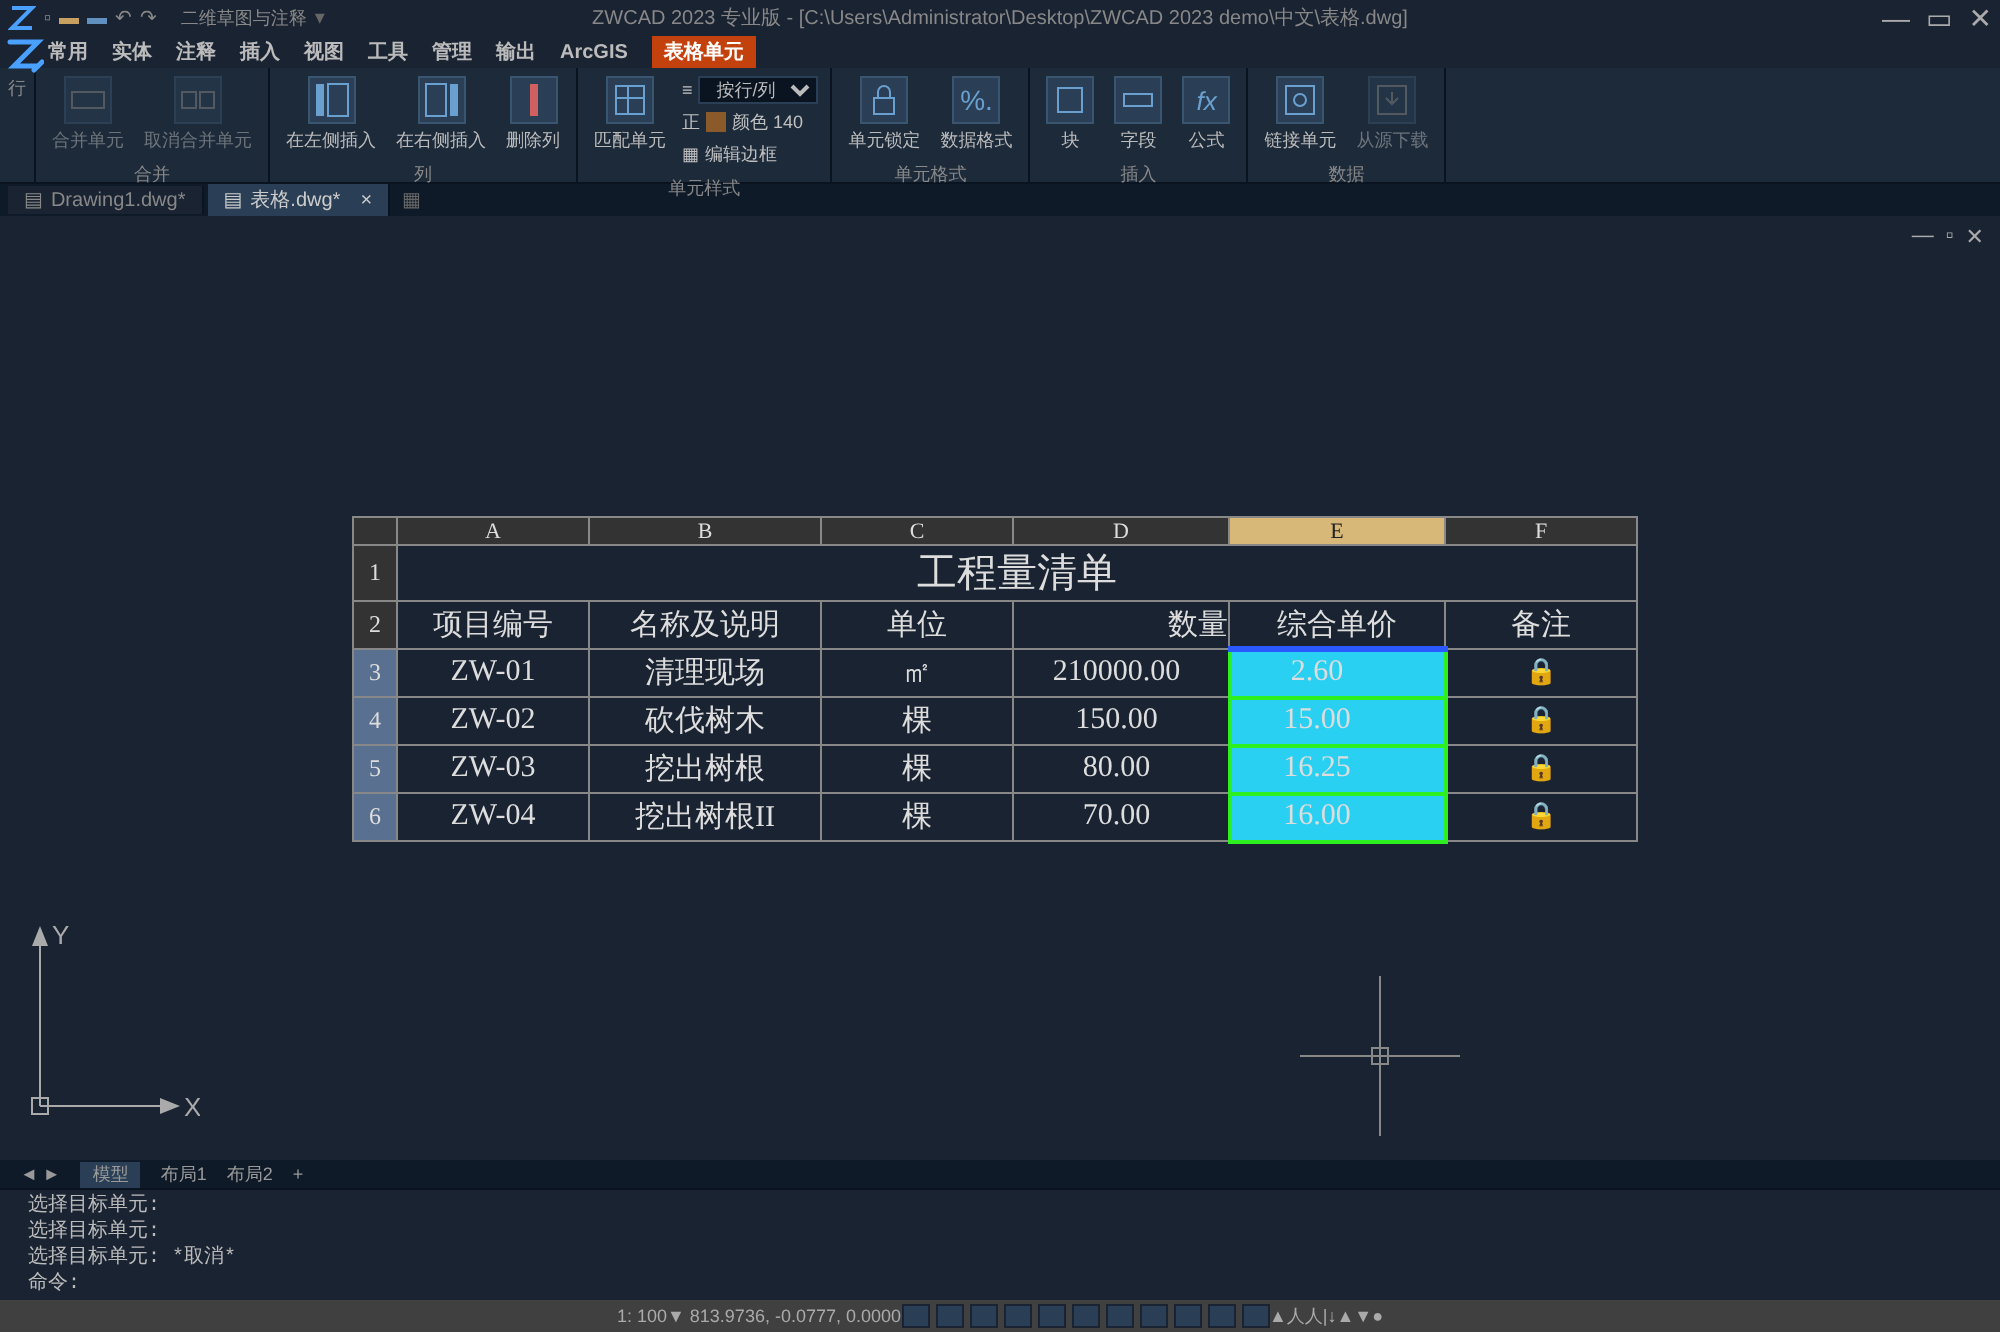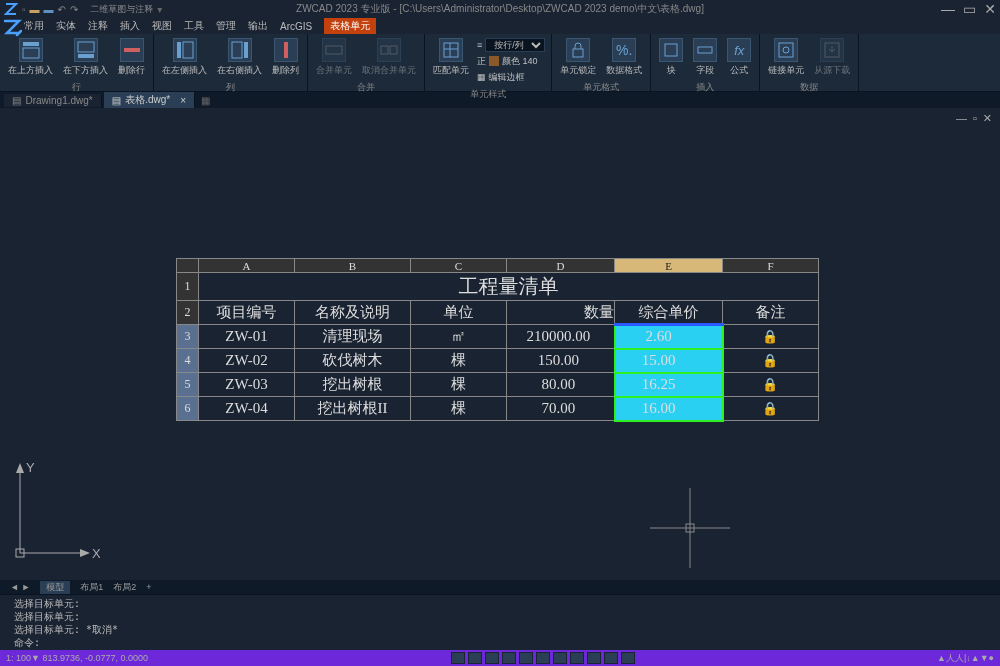--- a/index.html
+++ b/index.html
@@ -40,21 +40,21 @@
 .titlebar-center { font-size: 10px; }
 .menubar {
   height: 16px;
   display: flex;
   align-items: center;
   padding-left: 24px;
   gap: 12px;
   font-size: 10px;
   color: #bbb;
 }
-.menubar span { cursor: default; }
+.menubar span { cursor: default; font-weight: bold; }
 .ribbon {
   height: 58px;
   background: #1c2a3a;
   display: flex;
   border-bottom: 1px solid #0a1420;
 }
 .ribbon-group {
   display: flex;
   flex-direction: column;
   border-right: 1px solid #0a1420;
@@ -201,30 +201,30 @@
 }
 .cmdline {
   height: 56px;
   background: #1a2332;
   border-top: 1px solid #0a1420;
   font-size: 10px;
   color: #bbb;
   padding: 2px 14px;
   font-family: SimSun, monospace;
 }
-.cmdline div { line-height: 13px; }
+.cmdline div { line-height: 13px; font-family: Liberation Mono, monospace; }
 .statusbar {
   height: 16px;
-  background: #6d28d9;
+  background: #404040;
   display: flex;
   align-items: center;
   font-size: 9px;
   color: #aaa;
   padding: 0 6px;
-  justify-content: space-between;
+  justify-content: center;
 }
 .statusbar-left { display: flex; gap: 8px; }
 .statusbar-mid { display: flex; gap: 3px; }
 .status-btn { width: 14px; height: 12px; background: #2a3f55; border: 1px solid #1a2332; }
 .logo {
   position: absolute;
   left: 2px; top: 18px;
   width: 20px; height: 20px;
 }
 </style>
@@ -266,49 +266,43 @@
   <span>视图</span>
   <span>工具</span>
   <span>管理</span>
   <span>输出</span>
   <span>ArcGIS</span>
   <span style="background:#c2410c;padding:1px 6px;color:#fff">表格单元</span>
 </div>
 
 <div class="ribbon">
   <div class="ribbon-group">
+    <div class="ribbon-group-label">行</div>
+  </div>
+  <div class="ribbon-group">
     <div class="ribbon-group-content">
-      <div class="ribbon-btn-large">
-          <div class="ribbon-icon-large">
-            <svg width="20" height="20">
-              <rect x="2" y="2" width="16" height="4" fill="#6aa0d0"></rect>
-              <rect x="2" y="8" width="16" height="10" fill="none" stroke="#6aa0d0"></rect>
-            </svg>
-          </div>
-          <span>在上方插入</span>
-        </div>
-      <div class="ribbon-btn-large">
-          <div class="ribbon-icon-large">
-            <svg width="20" height="20">
-              <rect x="2" y="2" width="16" height="10" fill="none" stroke="#6aa0d0"></rect>
-              <rect x="2" y="14" width="16" height="4" fill="#6aa0d0"></rect>
-            </svg>
-          </div>
-          <span>在下方插入</span>
-        </div>
-      <div class="ribbon-btn-large">
-          <div class="ribbon-icon-large">
-            <svg width="20" height="20">
-              <rect x="2" y="8" width="16" height="4" fill="#d06060"></rect>
-            </svg>
-          </div>
-          <span>删除行</span>
-        </div>
-    </div>
-    <div class="ribbon-group-label">行</div>
+      <div class="ribbon-btn-large" style="opacity:0.5">
+          <div class="ribbon-icon-large">
+            <svg width="20" height="20">
+              <rect x="2" y="6" width="16" height="8" fill="none" stroke="#888"></rect>
+            </svg>
+          </div>
+          <span>合并单元</span>
+        </div>
+      <div class="ribbon-btn-large" style="opacity:0.5">
+          <div class="ribbon-icon-large">
+            <svg width="20" height="20">
+              <rect x="2" y="6" width="7" height="8" fill="none" stroke="#888"></rect>
+              <rect x="11" y="6" width="7" height="8" fill="none" stroke="#888"></rect>
+            </svg>
+          </div>
+          <span>取消合并单元</span>
+        </div>
+    </div>
+    <div class="ribbon-group-label">合并</div>
   </div>
   <div class="ribbon-group">
     <div class="ribbon-group-content">
       <div class="ribbon-btn-large">
           <div class="ribbon-icon-large">
             <svg width="20" height="20">
               <rect x="2" y="2" width="4" height="16" fill="#6aa0d0"></rect>
               <rect x="8" y="2" width="10" height="16" fill="none" stroke="#6aa0d0"></rect>
             </svg>
           </div>
@@ -326,42 +320,20 @@
       <div class="ribbon-btn-large">
           <div class="ribbon-icon-large">
             <svg width="20" height="20">
               <rect x="8" y="2" width="4" height="16" fill="#d06060"></rect>
             </svg>
           </div>
           <span>删除列</span>
         </div>
     </div>
     <div class="ribbon-group-label">列</div>
-  </div>
-  <div class="ribbon-group">
-    <div class="ribbon-group-content">
-      <div class="ribbon-btn-large" style="opacity:0.5">
-          <div class="ribbon-icon-large">
-            <svg width="20" height="20">
-              <rect x="2" y="6" width="16" height="8" fill="none" stroke="#888"></rect>
-            </svg>
-          </div>
-          <span>合并单元</span>
-        </div>
-      <div class="ribbon-btn-large" style="opacity:0.5">
-          <div class="ribbon-icon-large">
-            <svg width="20" height="20">
-              <rect x="2" y="6" width="7" height="8" fill="none" stroke="#888"></rect>
-              <rect x="11" y="6" width="7" height="8" fill="none" stroke="#888"></rect>
-            </svg>
-          </div>
-          <span>取消合并单元</span>
-        </div>
-    </div>
-    <div class="ribbon-group-label">合并</div>
   </div>
   <div class="ribbon-group">
     <div class="ribbon-group-content">
       <div class="ribbon-btn-large">
           <div class="ribbon-icon-large">
             <svg width="20" height="20">
               <rect x="3" y="3" width="14" height="14" fill="none" stroke="#6aa0d0"></rect>
               <path d="M3 9 h14 M9 3 v14" stroke="#6aa0d0"></path>
             </svg>
           </div>

